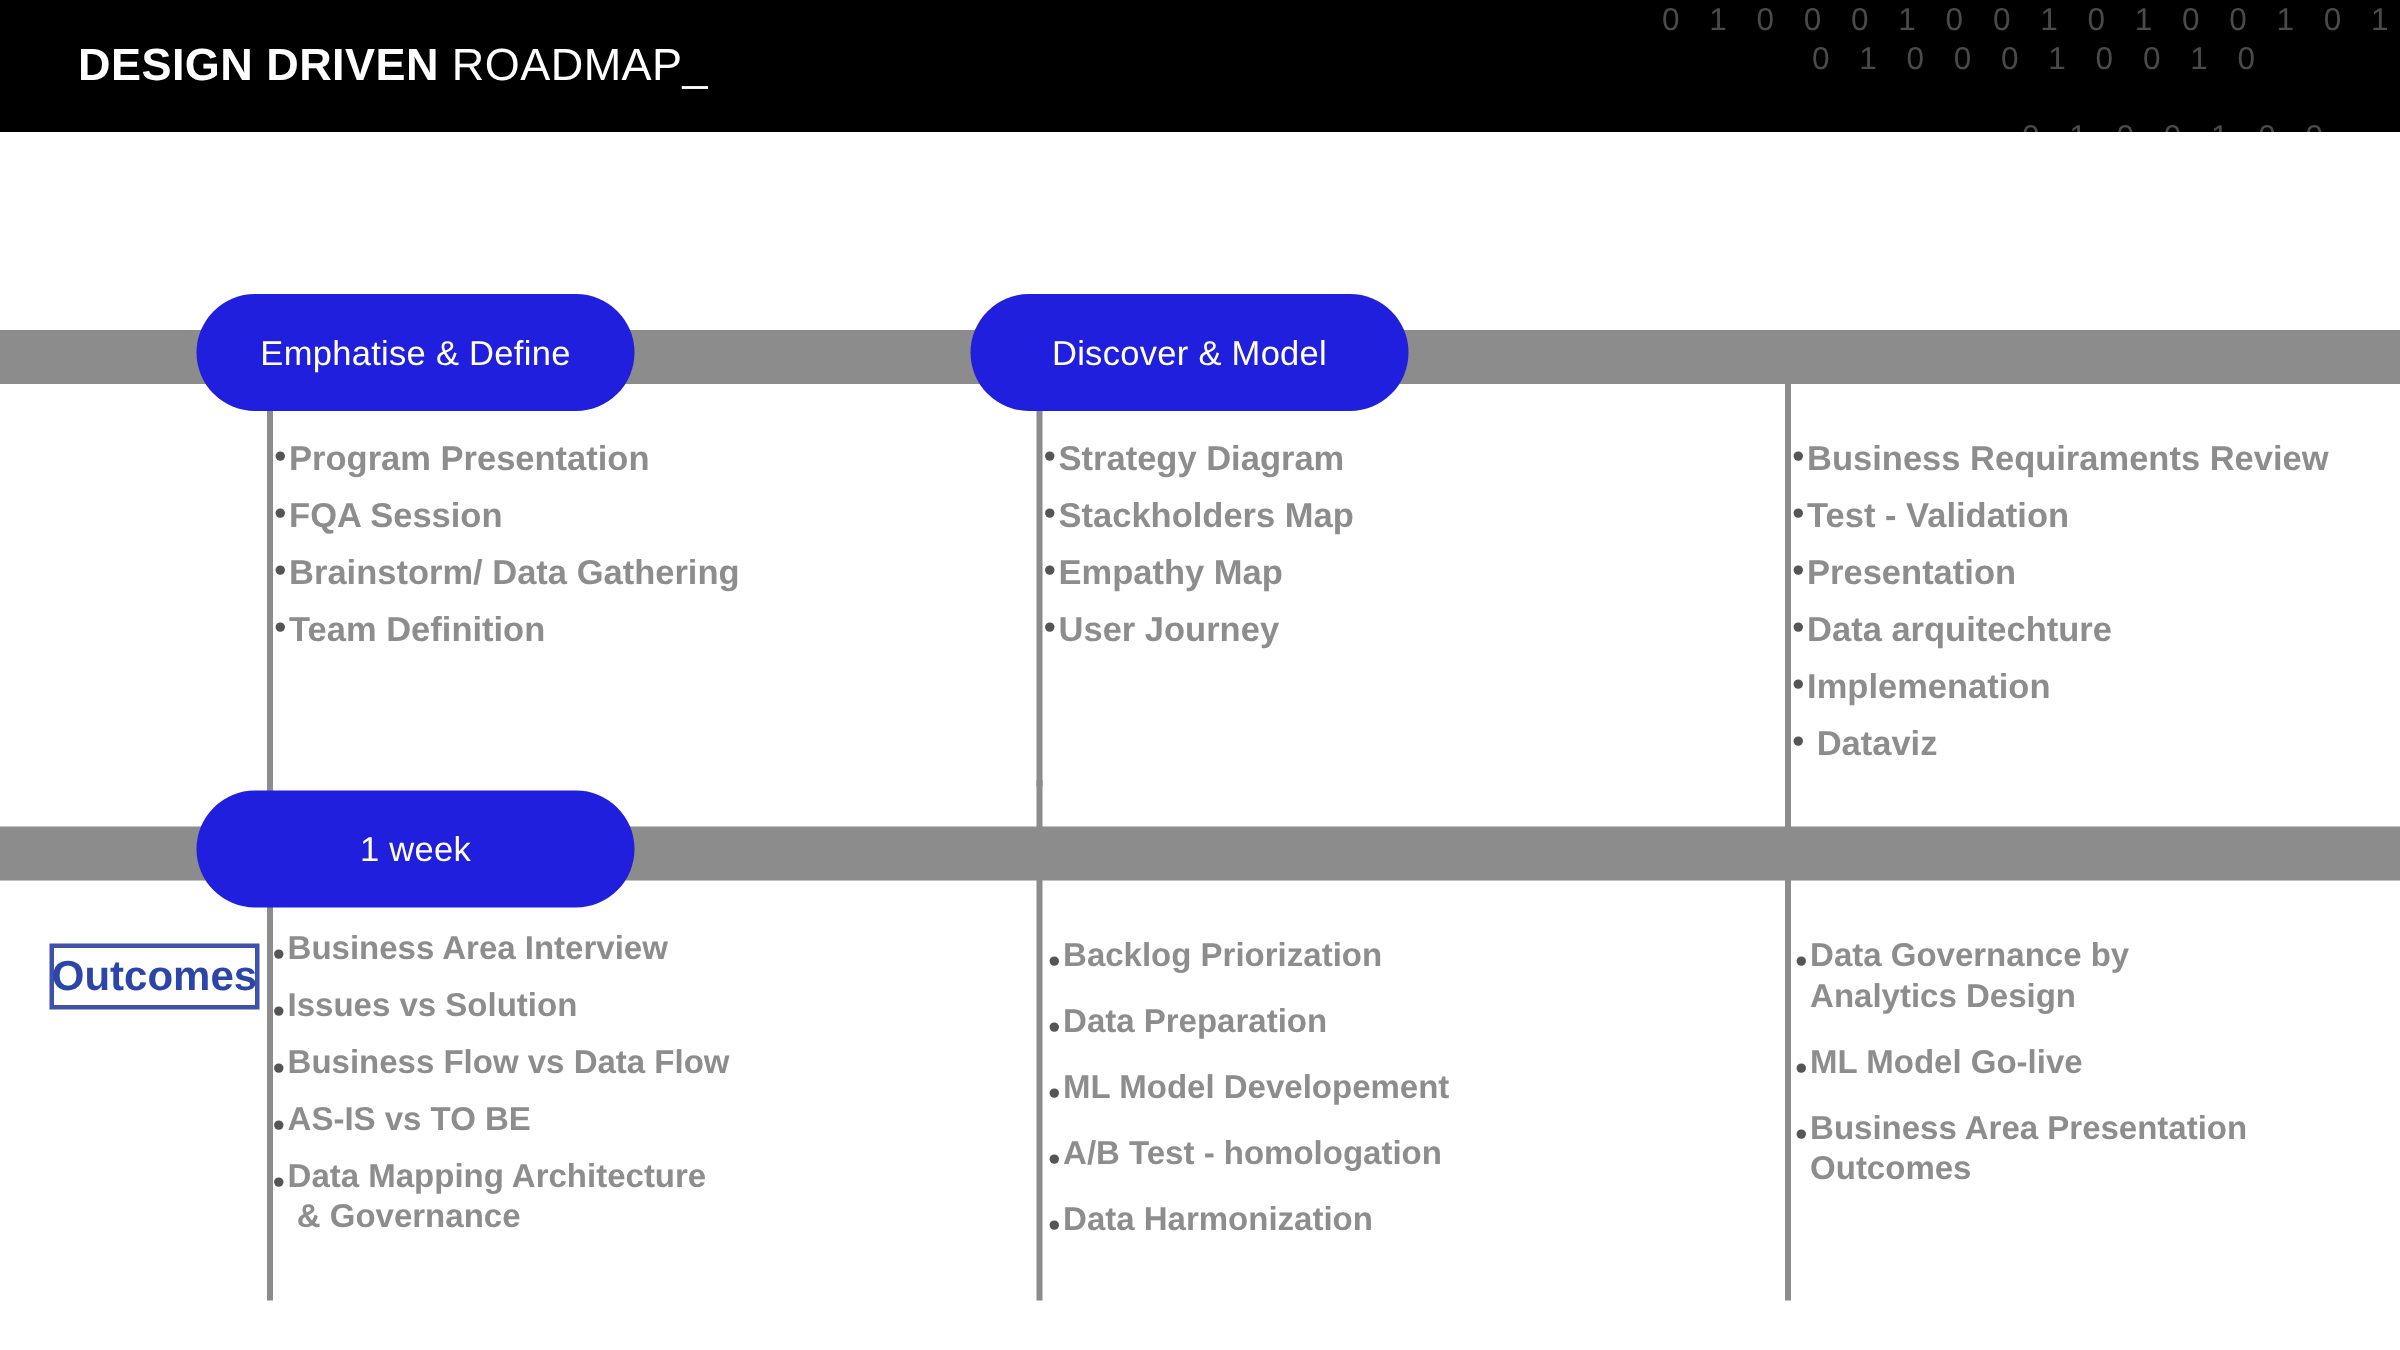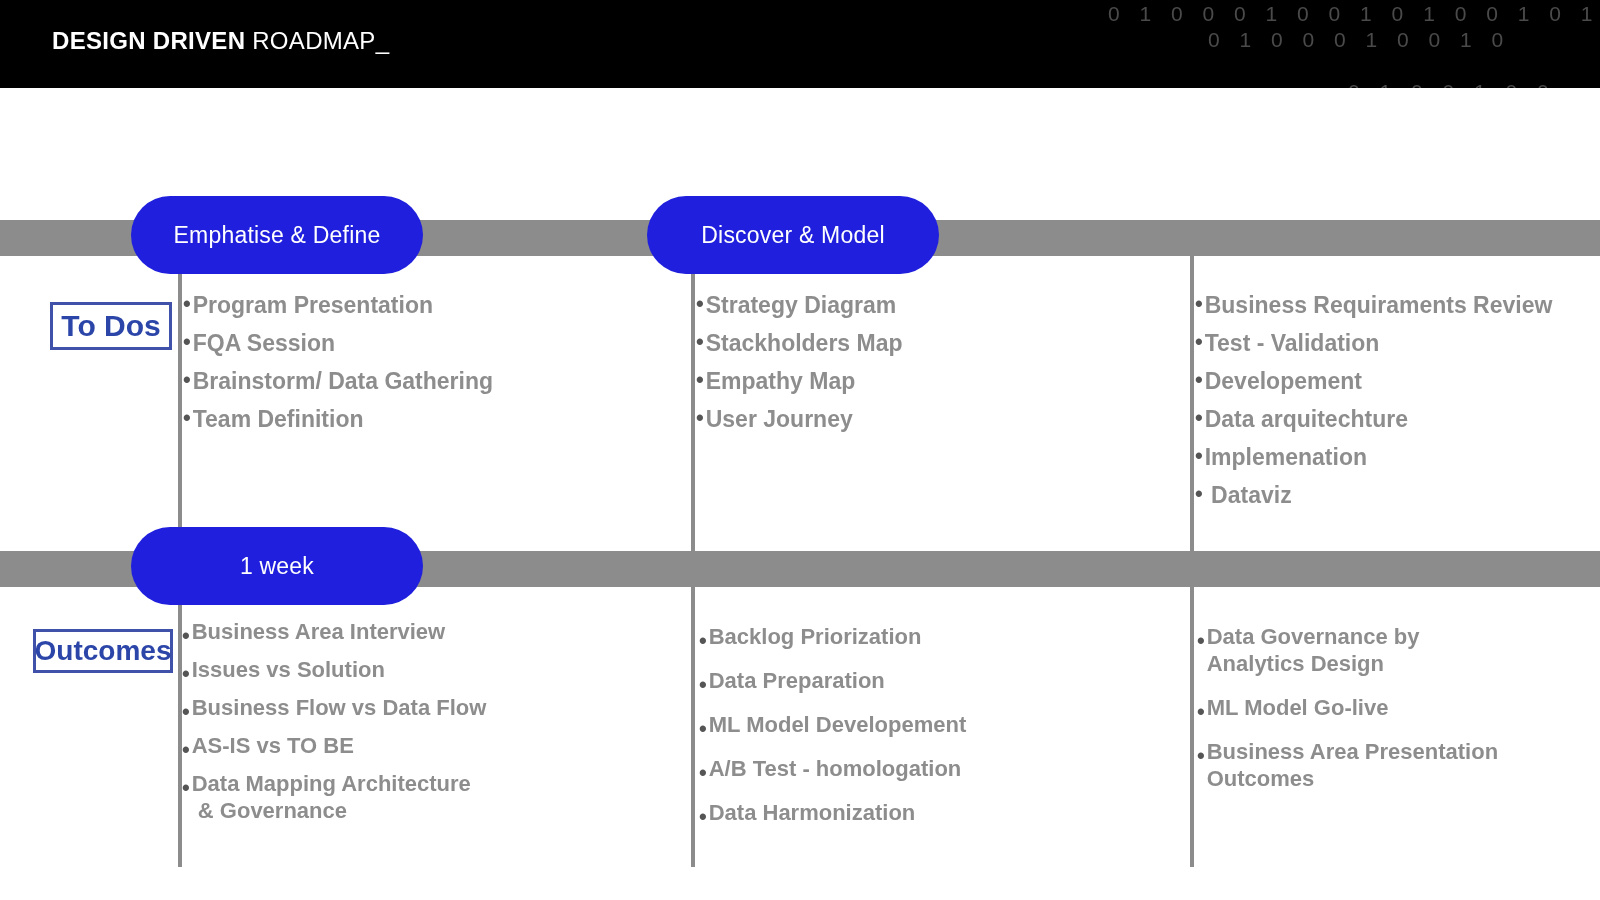--- a/index.html
+++ b/index.html
@@ -26,21 +26,21 @@
     top: 0;
     width: 1600px;
     height: 88px;
     background: #000000;
     overflow: hidden;
   }
   .header-title {
     position: absolute;
     left: 52px;
     top: 27px;
-    font-size: 24px;
+    font-size: 30px;
     letter-spacing: 0.3px;
     color: #ffffff;
     white-space: nowrap;
   }
   .header-title .strong {
     font-weight: bold;
   }
   .header-title .light {
     font-weight: normal;
   }
@@ -202,39 +202,38 @@
   <div class="vrule todo c2"></div>
   <div class="vrule outcome c0"></div>
   <div class="vrule outcome c1"></div>
   <div class="vrule outcome c2"></div>
 
   <div class="pill phase c0">Emphatise &amp; Define</div>
   <div class="pill phase c1">Discover &amp; Model</div>
 
   <div class="pill duration c0">1 week</div>
 
-  <div class="row-label todos">To Dos</div>
   <div class="row-label outcomes">Outcomes</div>
 
   <div class="list todo c0">
       <div class="item"><span class="dot">•</span><span class="txt">Program Presentation</span></div>
       <div class="item"><span class="dot">•</span><span class="txt">FQA Session</span></div>
       <div class="item"><span class="dot">•</span><span class="txt">Brainstorm/ Data Gathering</span></div>
       <div class="item"><span class="dot">•</span><span class="txt">Team Definition</span></div>
     </div>
   <div class="list todo c1">
       <div class="item"><span class="dot">•</span><span class="txt">Strategy Diagram</span></div>
       <div class="item"><span class="dot">•</span><span class="txt">Stackholders Map</span></div>
       <div class="item"><span class="dot">•</span><span class="txt">Empathy Map</span></div>
       <div class="item"><span class="dot">•</span><span class="txt">User Journey</span></div>
     </div>
   <div class="list todo c2">
       <div class="item"><span class="dot">•</span><span class="txt">Business Requiraments Review</span></div>
       <div class="item"><span class="dot">•</span><span class="txt">Test - Validation</span></div>
-      <div class="item"><span class="dot">•</span><span class="txt">Developement</span></div>
+      <div class="item"><span class="dot">•</span><span class="txt">Presentation</span></div>
       <div class="item"><span class="dot">•</span><span class="txt">Data arquitechture</span></div>
       <div class="item"><span class="dot">•</span><span class="txt">Implemenation</span></div>
       <div class="item"><span class="dot">•</span><span class="txt"> Dataviz</span></div>
     </div>
 
   <div class="list outcome c0">
       <div class="item"><span class="dot">•</span><span class="txt">Business Area Interview</span></div>
       <div class="item"><span class="dot">•</span><span class="txt">Issues vs Solution</span></div>
       <div class="item"><span class="dot">•</span><span class="txt">Business Flow vs Data Flow</span></div>
       <div class="item"><span class="dot">•</span><span class="txt">AS-IS vs TO BE</span></div>

